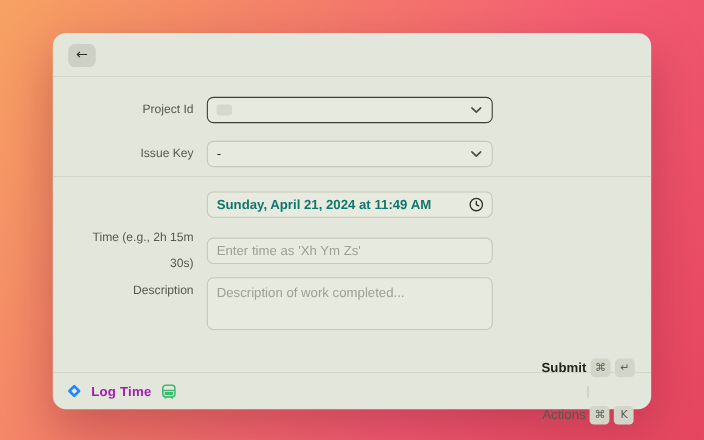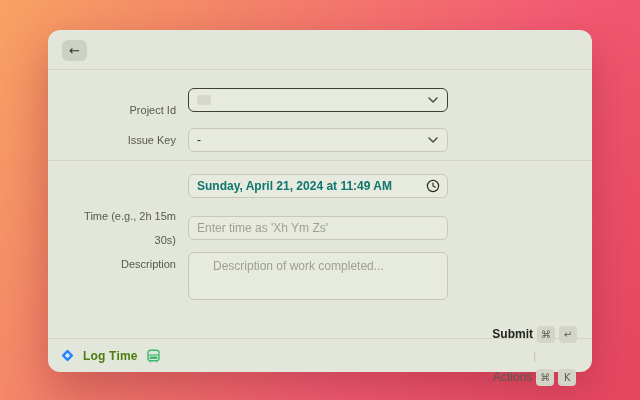--- a/index.html
+++ b/index.html
@@ -36,32 +36,32 @@
   }
   .field.focused { border: 1.5px solid #3c4037; }
   .skeleton { width: 14px; height: 10px; border-radius: 3px; background: #d5d8ca; }
   .chevron { position: absolute; right: 9px; top: 50%; transform: translateY(-50%); display: flex; }
   .clock { position: absolute; right: 7px; top: 50%; transform: translateY(-50%); display: flex; cursor: pointer; }
   .field input, .field textarea {
     width: 100%; border: none; background: transparent; outline: none;
     font-family: "Liberation Sans", sans-serif; font-size: 12px; color: #4c1d95;
   }
   .field input::placeholder, .field textarea::placeholder { color: #9da192; opacity: 1; }
-  .field.textarea { height: 48px; align-items: flex-start; padding: 6px 24px; }
+  .field.textarea { height: 48px; align-items: flex-start; padding: 6px 8px; }
   .field.textarea textarea { resize: none; height: 100%; }
   .date-value { font-weight: bold; font-size: 12px; color: #0f766e; }
   .mid-divider { position: absolute; left: 0; top: 130px; width: 100%; height: 1px; background: #d2d5c8; }
   
   .footer {
     position: absolute; left: 0; bottom: 0; width: 100%; height: 34px;
     border-top: 1px solid #d2d5c8; display: flex; align-items: center;
     padding: 0 12px; border-radius: 0 0 12px 12px;
   }
   .footer-left { display: flex; align-items: center; gap: 8px; }
-  .footer-title { font-size: 12px; font-weight: bold; color: #4d7c0f; letter-spacing: .2px; }
+  .footer-title { font-size: 12px; font-weight: bold; color: #a21caf; letter-spacing: .2px; }
   .footer-right { margin-left: auto; display: flex; align-items: center; gap: 5px; flex-direction: column; }
   .footer-btn { display: flex; align-items: center; gap: 4px; background: none; border: none; cursor: pointer; padding: 2px 3px; border-radius: 5px; }
   .kbd {
     display: inline-block; min-width: 18px; height: 17px; padding: 0 3px;
     background: #d2d5c7; border-radius: 4px; color: #5b5f52;
     font-size: 10px; line-height: 17px; text-align: center;
     font-family: "DejaVu Sans", sans-serif;
   }
   .submit-label { font-size: 12px; font-weight: bold; color: #22251c; }
   .actions-label { font-size: 12px; color: #565a4d; }
@@ -71,21 +71,21 @@
 <body>
 
 <div class="window">
 
   <div class="header">
     <button class="back-btn">
       <span>←</span>
     </button>
   </div>
 
-  <div class="row-label" style="top:68px">Project Id</div>
+  <div class="row-label" style="top:58px">Project Id</div>
   <div class="field focused" style="top:58px">
     <span class="skeleton"></span>
     <span class="chevron">
       <svg width="10" height="6" viewBox="0 0 10 6">
           <polyline points="1,1 5,5 9,1" fill="none" stroke="#4a4e42" stroke-width="1.5" stroke-linecap="round" stroke-linejoin="round"></polyline>
         </svg>
     </span>
   </div>
 
   <div class="row-label" style="top:98px">Issue Key</div>

